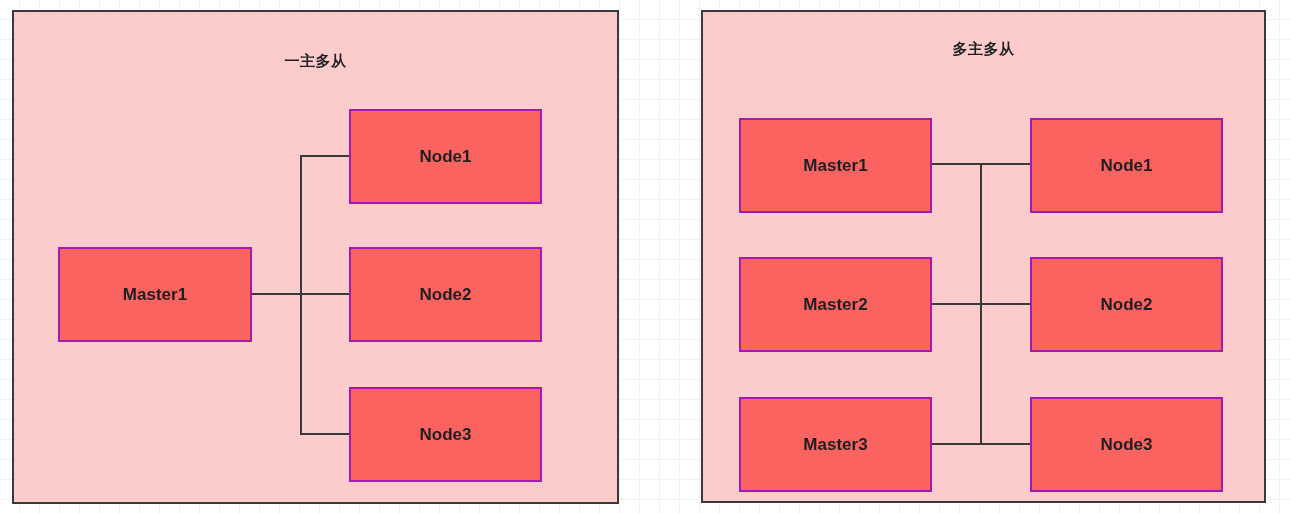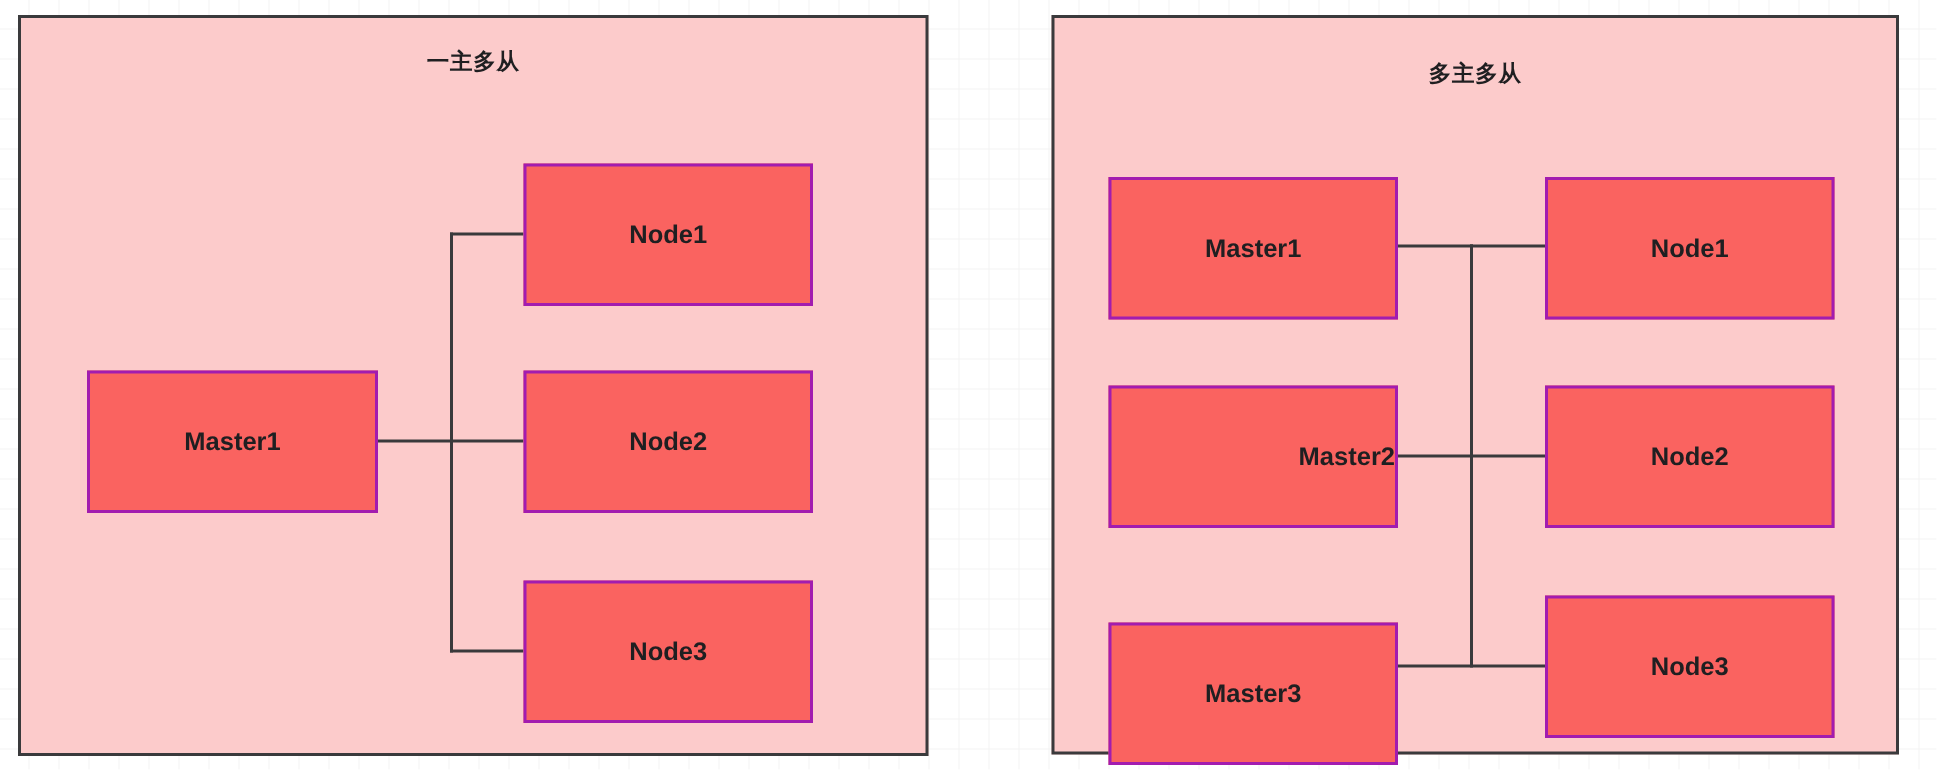--- a/index.html
+++ b/index.html
@@ -70,21 +70,21 @@
     background: #3a3a3c;
   }
 </style>
 </head>
 <body>
 
 <div id="canvas">
 
   <div class="panel" style="left:12px; top:10px; width:607px; height:494px;">
 
-    <div class="panel-title" style="top:20px;">一主多从</div>
+    <div class="panel-title" style="top:40px;">一主多从</div>
 
     <div class="conn-h" style="left:238px; top:281px; width:49px;"></div>
 
     <div class="conn-v" style="left:286px; top:143px; height:280px;"></div>
 
     <div class="conn-h" style="left:286px; top:143px; width:49px;"></div>
 
     <div class="conn-h" style="left:286px; top:281px; width:49px;"></div>
 
     <div class="conn-h" style="left:286px; top:421px; width:49px;"></div>
@@ -118,25 +118,25 @@
     <div class="conn-h" style="left:229px; top:291px; width:50px;"></div>
     <div class="conn-h" style="left:277px; top:291px; width:50px;"></div>
 
     <div class="conn-h" style="left:229px; top:431px; width:50px;"></div>
     <div class="conn-h" style="left:277px; top:431px; width:50px;"></div>
 
     <div class="node-box" style="left:36px; top:106px; width:193px; height:95px;">
       <span class="node-label">Master1</span>
     </div>
 
-    <div class="node-box" style="left:36px; top:245px; width:193px; height:95px;justify-content:flex-end;">
+    <div class="node-box" style="left:36px; top:245px; width:193px; height:95px;">
       <span class="node-label">Master2</span>
     </div>
 
-    <div class="node-box" style="left:36px; top:385px; width:193px; height:95px;margin-top:18px;">
+    <div class="node-box" style="left:36px; top:385px; width:193px; height:95px;">
       <span class="node-label">Master3</span>
     </div>
 
     <div class="node-box" style="left:327px; top:106px; width:193px; height:95px;">
       <span class="node-label">Node1</span>
     </div>
 
     <div class="node-box" style="left:327px; top:245px; width:193px; height:95px;">
       <span class="node-label">Node2</span>
     </div>

